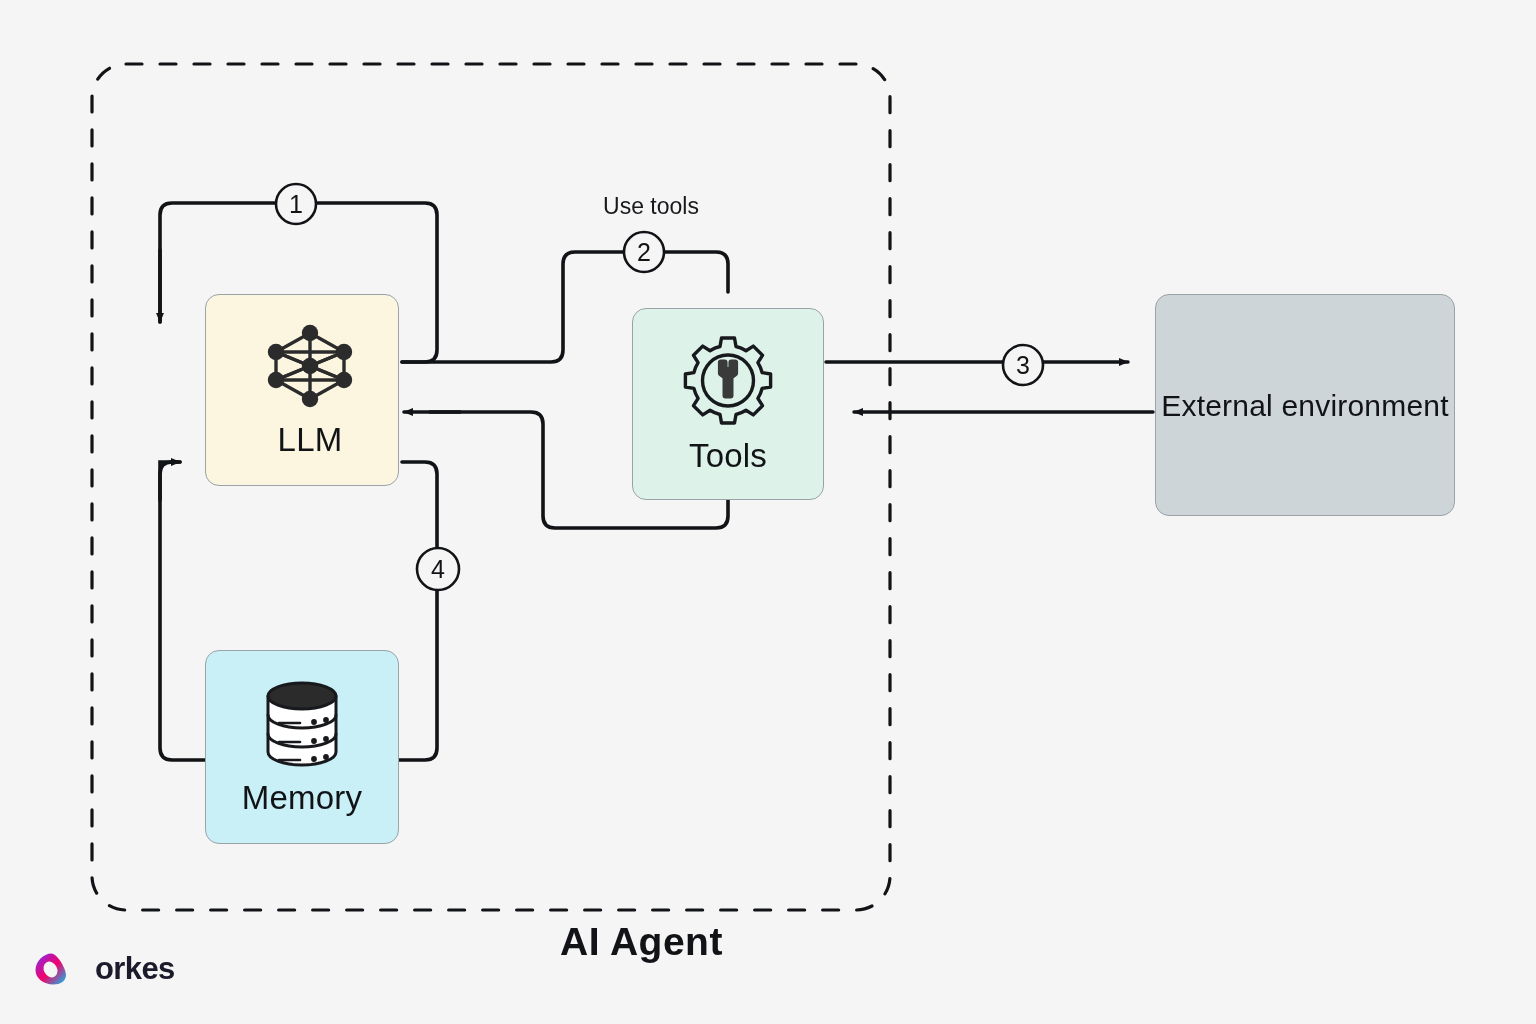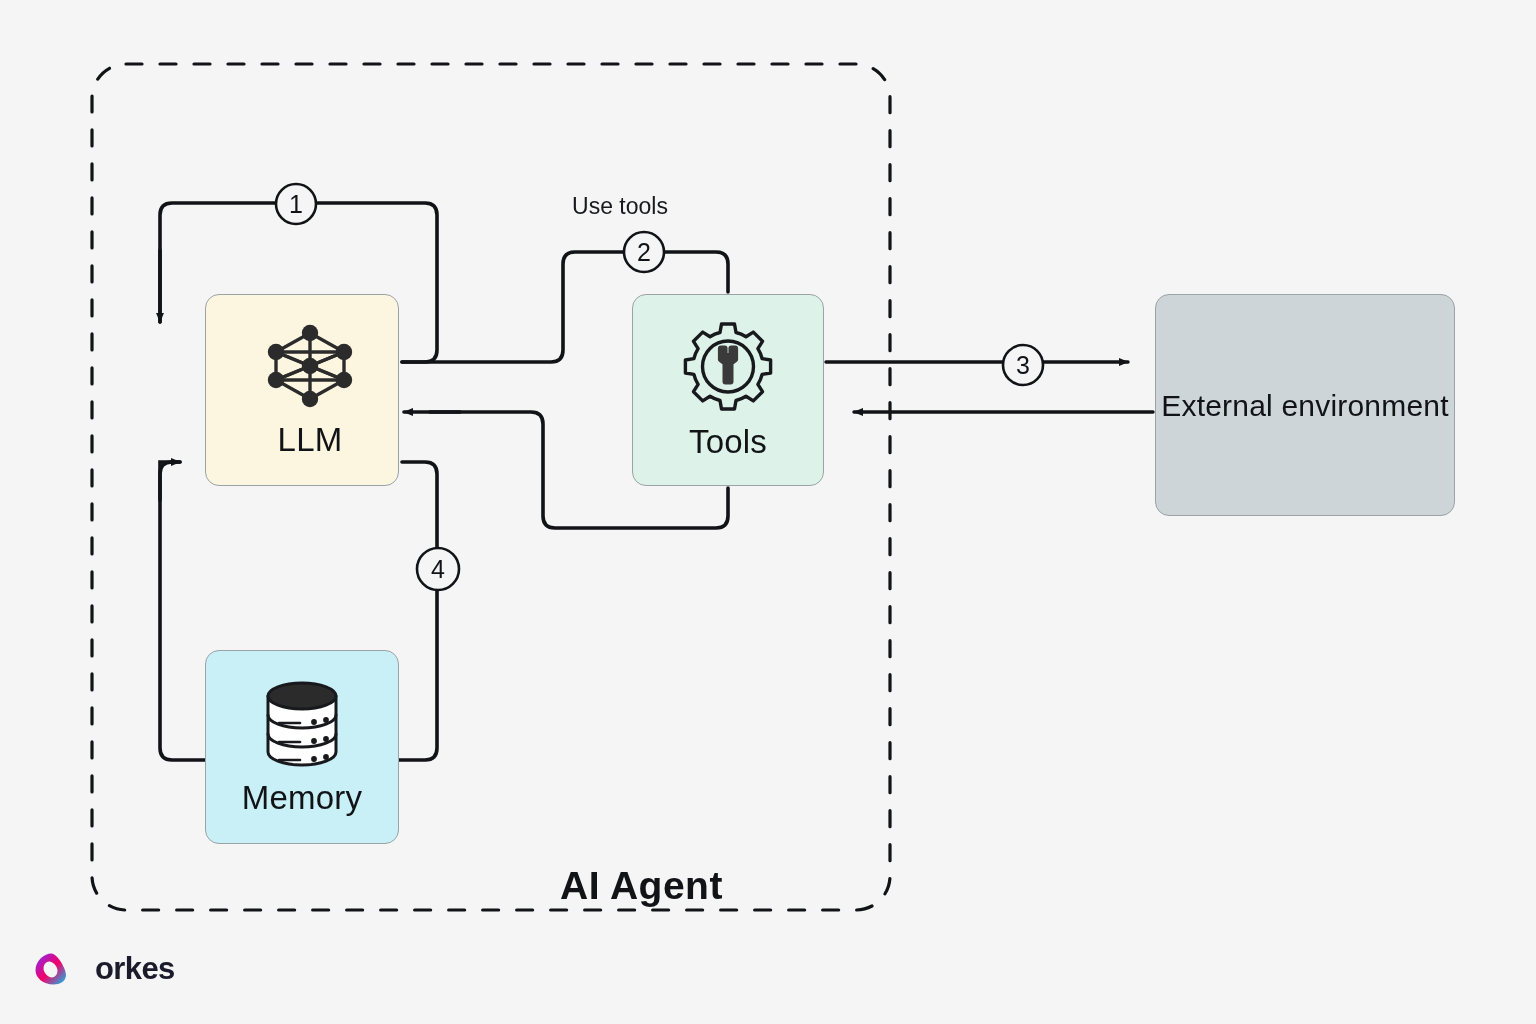--- a/index.html
+++ b/index.html
@@ -44,21 +44,21 @@
     line-height: 1.1;
     text-align: center;
   }
   #llm-box {
     left: 205px; top: 294px; width: 194px; height: 192px;
     background: #fcf5e0;
     padding-left: 16px;
   }
   #llm-box .node-label { margin-top: 12px; }
   #tools-box {
-    left: 632px; top: 294px; width: 192px; height: 192px;
+    left: 632px; top: 308px; width: 192px; height: 192px;
     background: #ddf2e9;
   }
   #tools-box .node-label { margin-top: 12px; }
   #memory-box {
     left: 205px; top: 650px; width: 194px; height: 194px;
     background: #c9eff7;
   }
   #memory-box .node-label { margin-top: 10px; }
   #external-box {
     left: 1155px; top: 294px; width: 300px; height: 222px;
@@ -74,29 +74,29 @@
   .edge-label {
     position: absolute;
     font-family: "Liberation Sans", sans-serif;
     font-size: 23px;
     color: #17191c;
     line-height: 1.35;
     text-align: center;
     white-space: pre-line;
   }
   #label-prompt { left: 122px; top: 118px; width: 352px; }
-  #label-use-tools { left: 503px; top: 191px; width: 234px; }
+  #label-use-tools { left: 534px; top: 191px; width: 234px; }
   #label-execute { left: 880px; top: 313px; width: 288px; }
   #label-results { left: 905px; top: 432px; width: 238px; }
   #label-update { left: 265px; top: 541px; width: 192px; text-align: center;}
 
   #ai-agent-title {
     position: absolute;
     left: 560px;
-    top: 864px;
+    top: 920px;
     font-family: "Liberation Sans", sans-serif;
     font-size: 39px;
     font-weight: bold;
     color: #111316;
     letter-spacing: 0.5px;
   }
 
   #logo {
     position: absolute;
     left: 33px;

